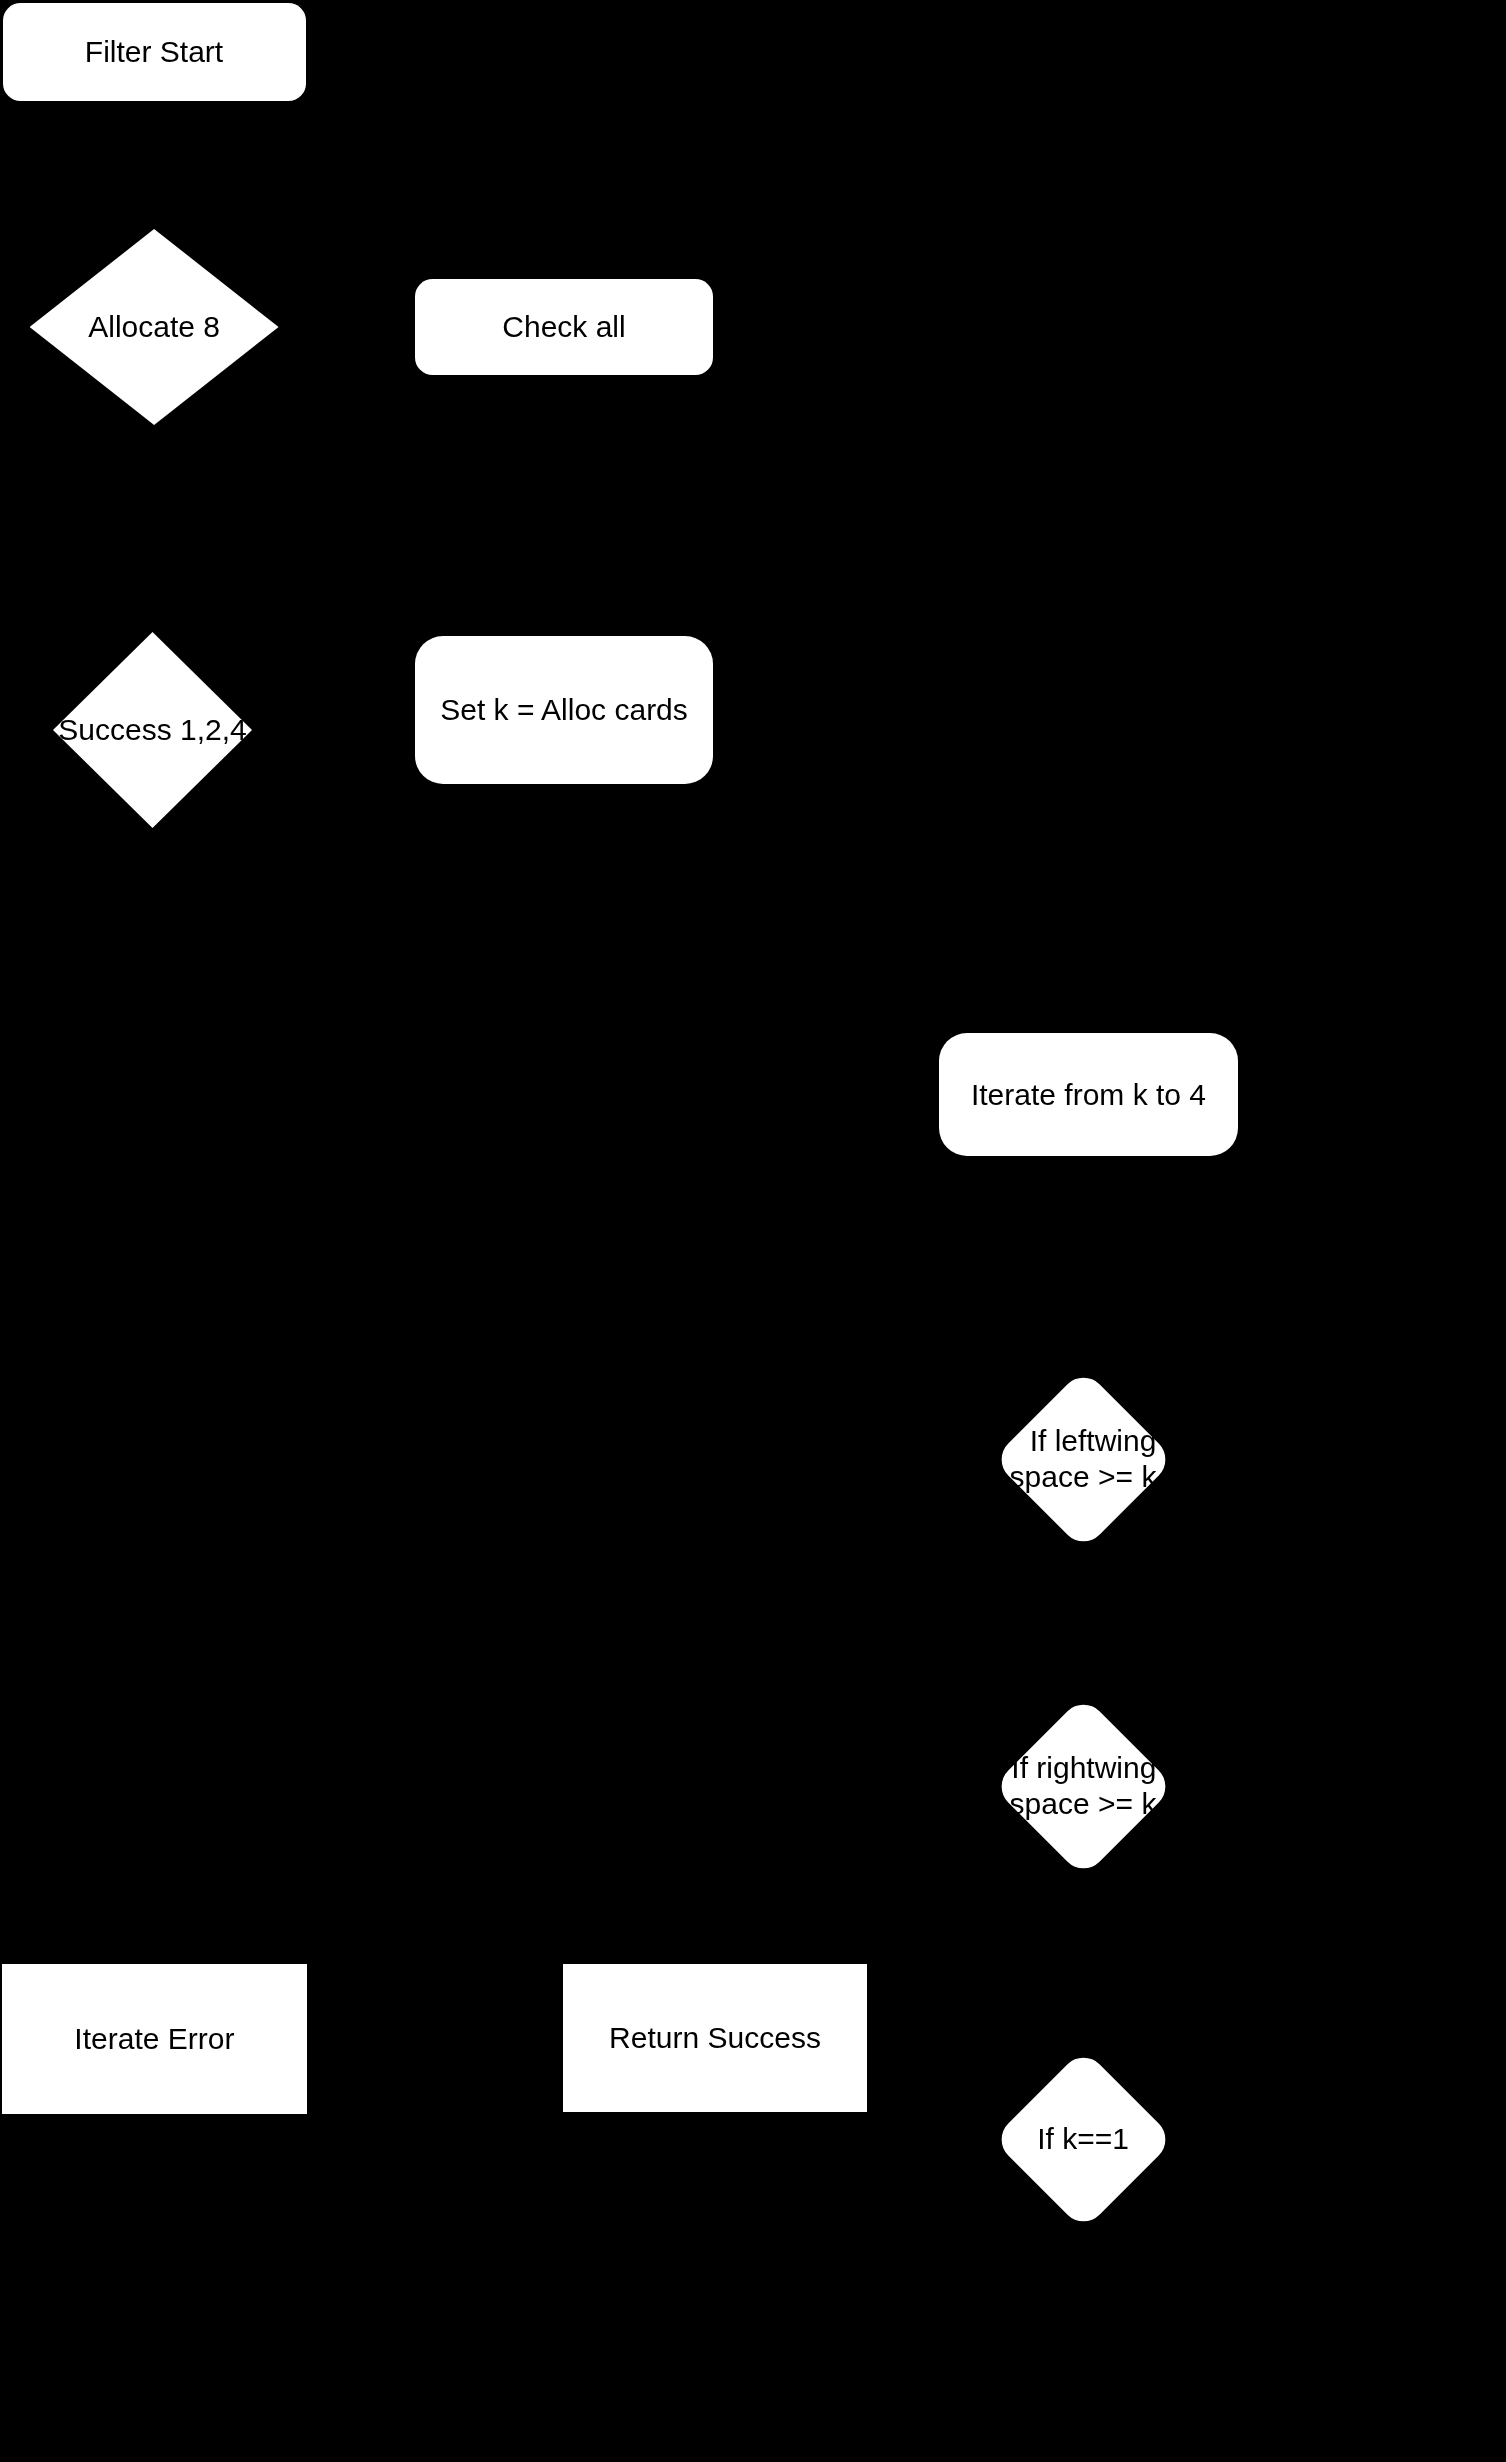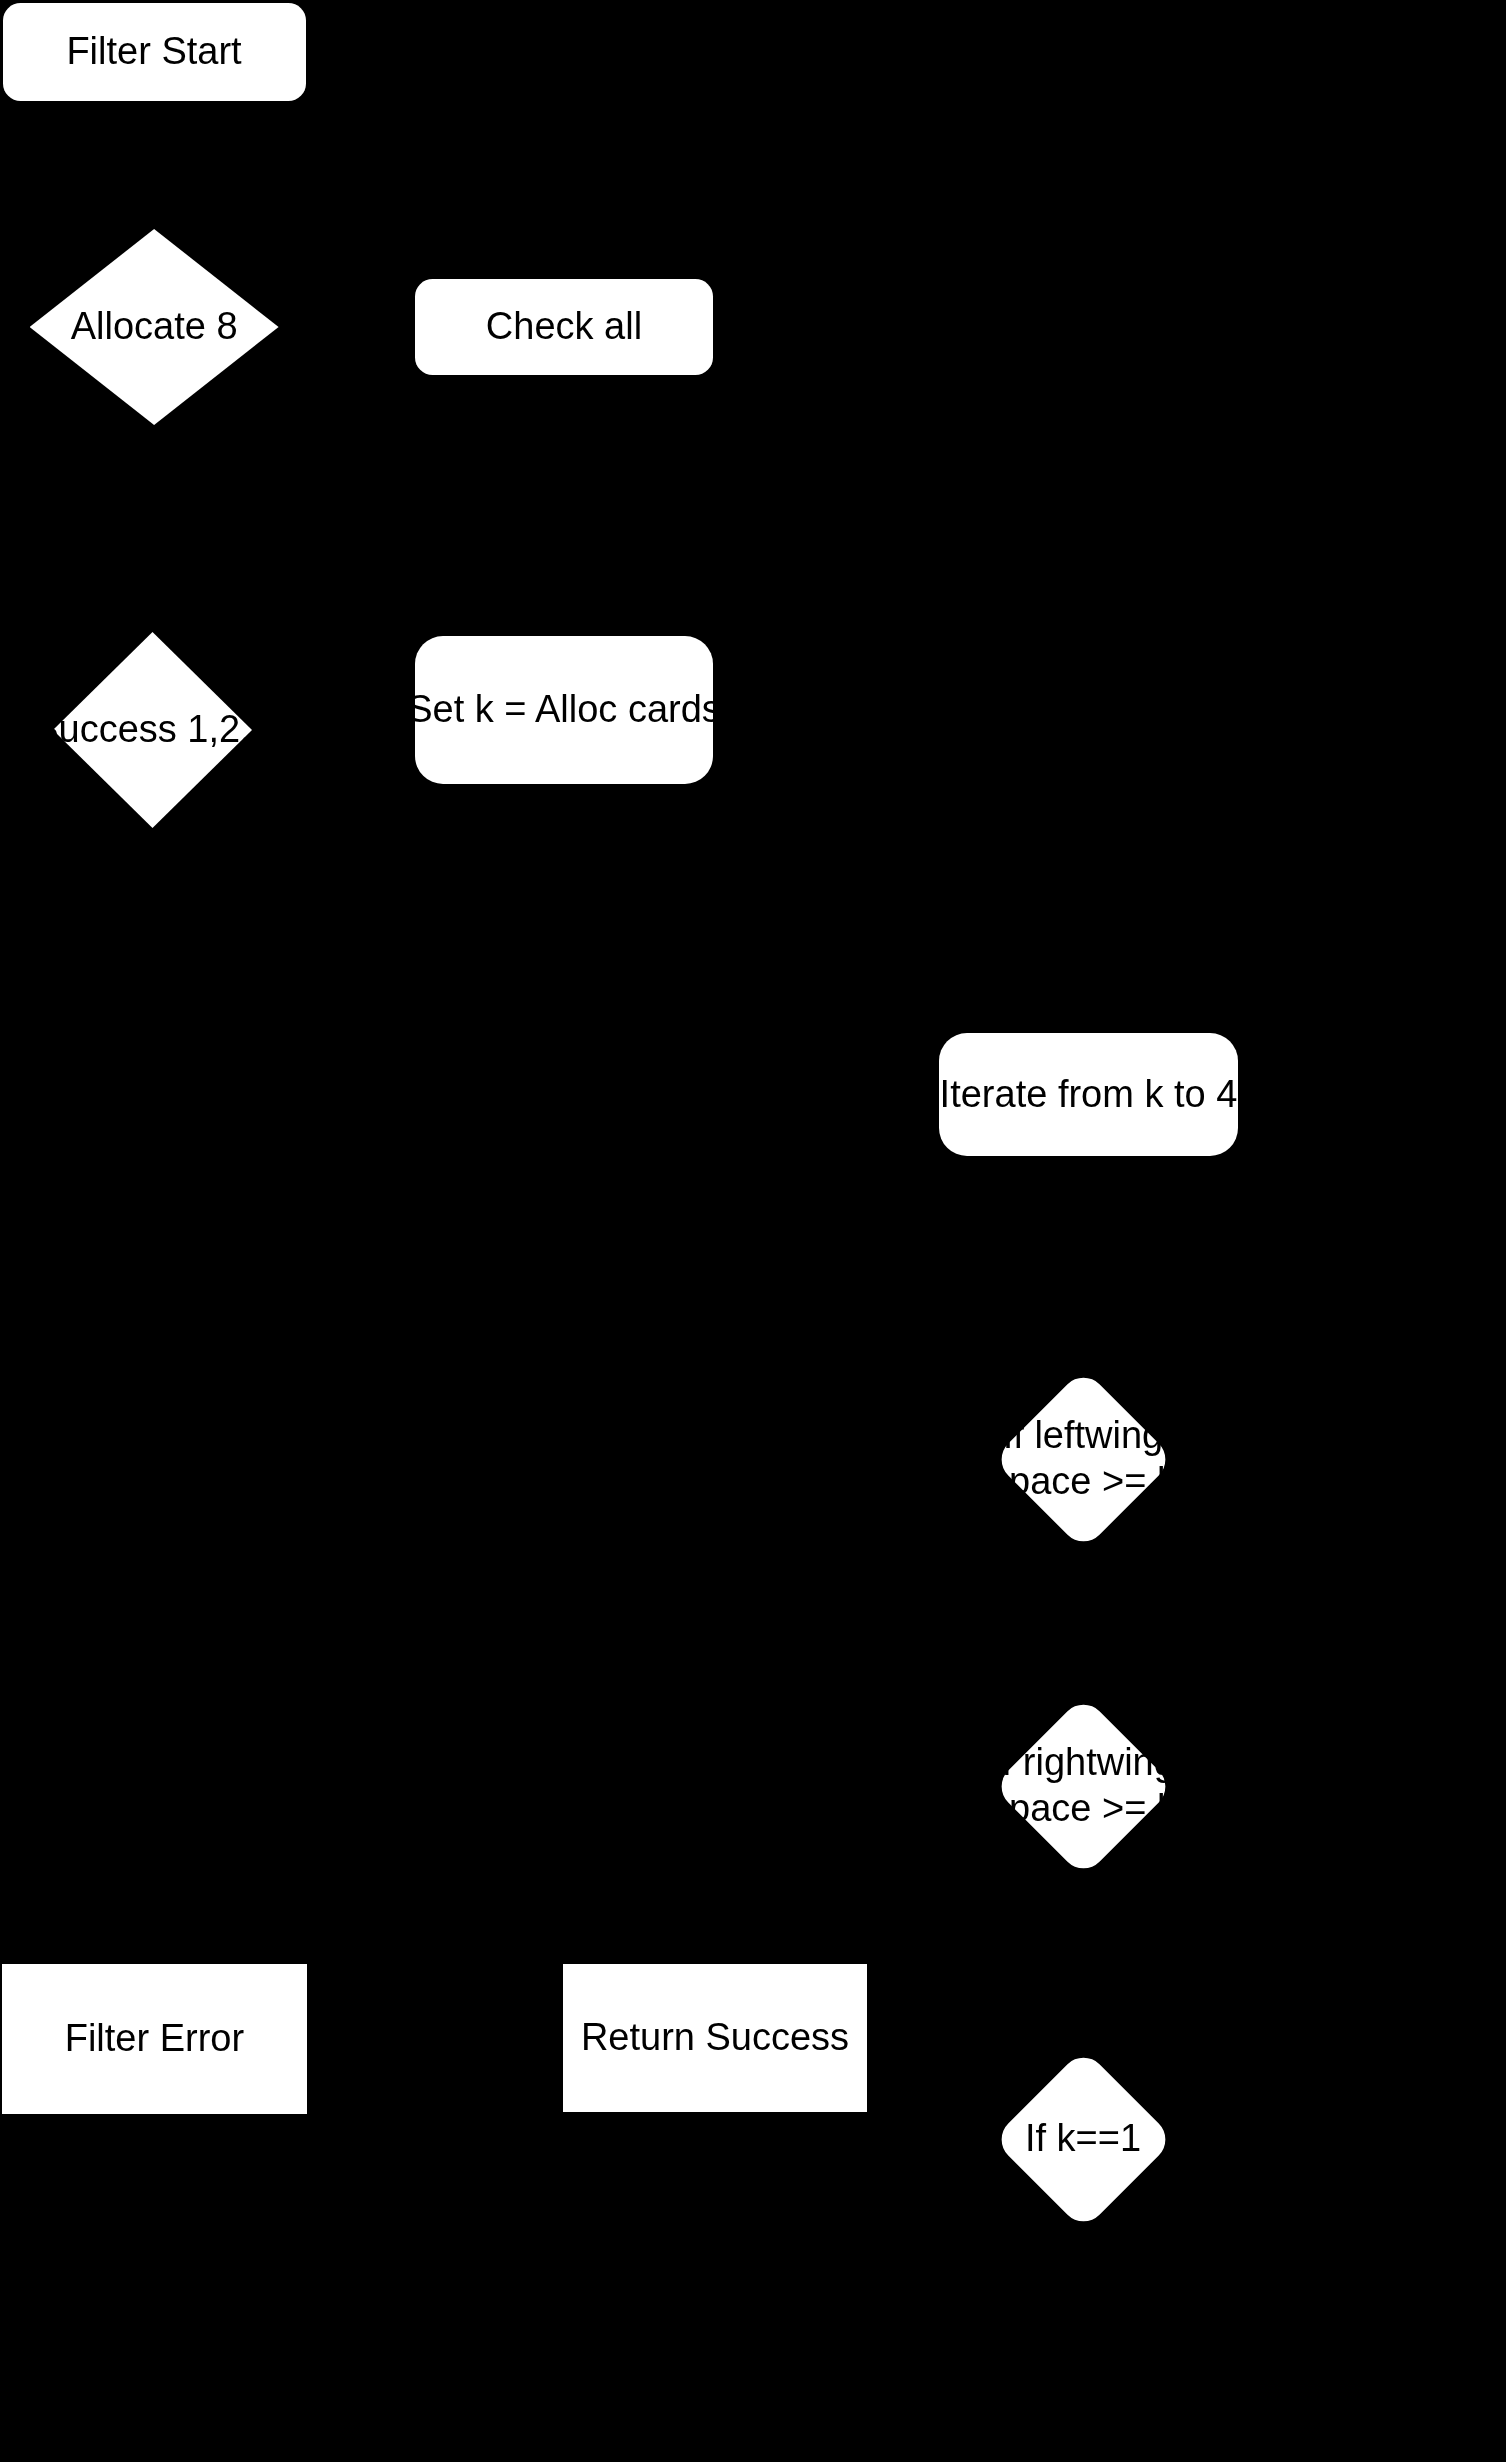--- a/index.html
+++ b/index.html
@@ -41,24 +41,24 @@
     border-radius: 22.6px;
     transform: rotate(45deg);
   }
   .label {
     position: absolute;
     left: 50%;
     top: 50%;
     transform: translate(-50%, -50%);
     width: max-content;
     max-width: none;
-    font-size: 38px;
+    font-size: 30px;
     line-height: 1.2;
     color: #000000;
-    text-align: center;
+    text-align: right;
     white-space: pre-line;
   }
   
   .r28 { border-radius: 17.6px; }
   .r45 { border-radius: 28px; }
   .r0  { border-radius: 0; }
 </style>
 </head>
 <body>
 
@@ -101,21 +101,21 @@
   </div>
 
   <div class="node" style="left:992px; top:1695px; width:182px; height:182px;">
     <div class="shape-rdiamond"></div>
     <span class="label">If rightwing
 space &gt;= k</span>
   </div>
 
   <div class="node" style="left:1.9px; top:1964px; width:305px; height:150px;">
     <div class="shape-rect r0"></div>
-    <span class="label">Filter Error</span>
+    <span class="label">Iterate Error</span>
   </div>
 
   <div class="node" style="left:563px; top:1964px; width:304px; height:148px;border-radius:31px;">
     <div class="shape-rect r0"></div>
     <span class="label">Return Success</span>
   </div>
 
   <div class="node" style="left:992px; top:2048px; width:182px; height:182px;">
     <div class="shape-rdiamond"></div>
     <span class="label">If k==1</span>

